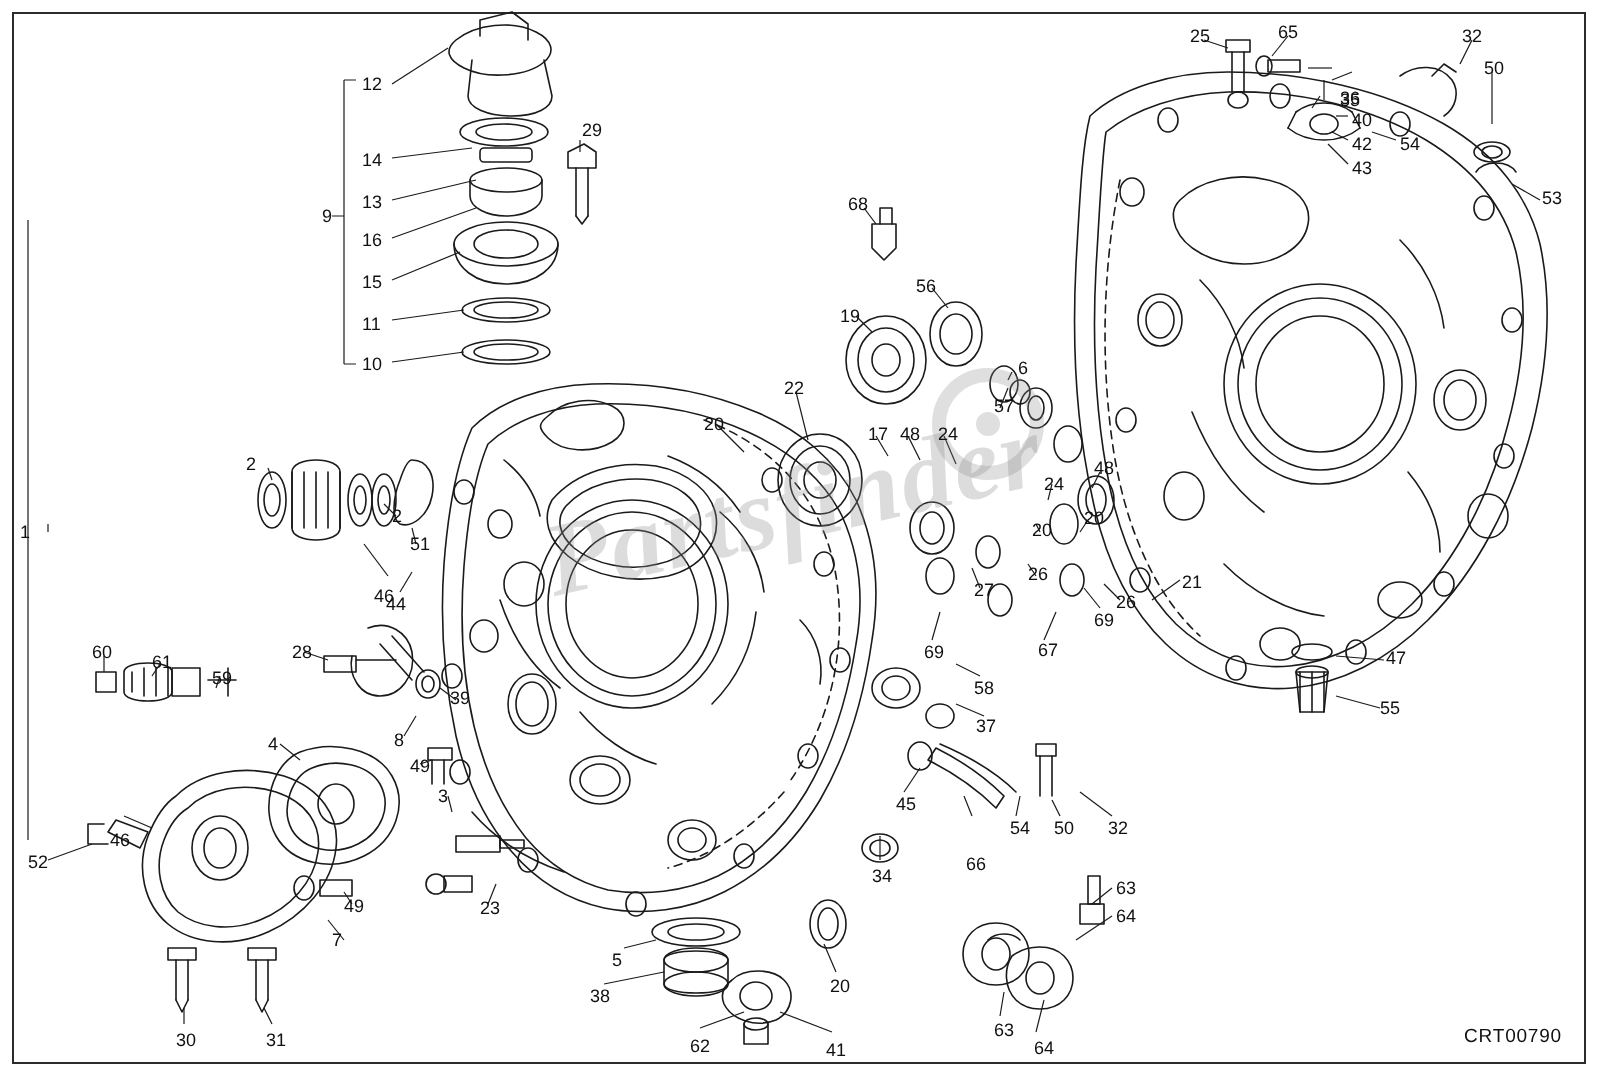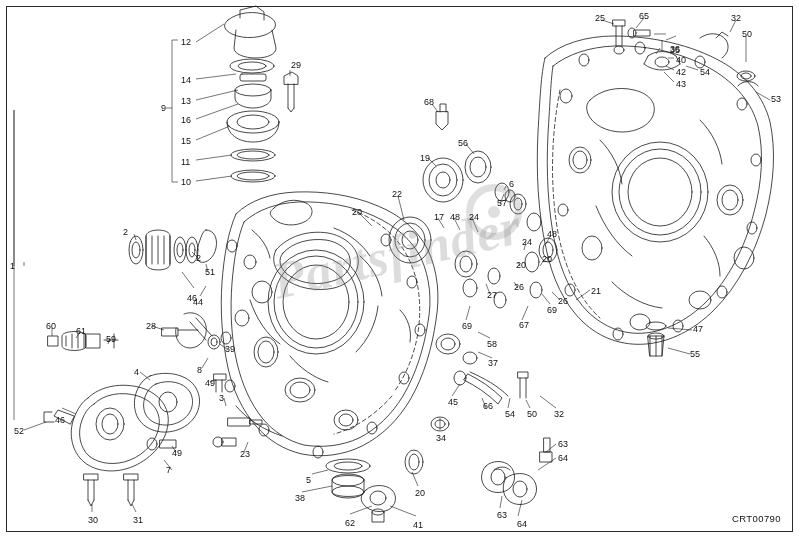--- a/index.html
+++ b/index.html
@@ -483,21 +483,21 @@
       <div class="callout" style="left: 591px; top: 287px;">21</div>
       <div class="callout" style="left: 514px; top: 283px;">26</div>
       <div class="callout" style="left: 558px; top: 297px;">26</div>
       <div class="callout" style="left: 487px; top: 291px;">27</div>
       <div class="callout" style="left: 519px; top: 321px; text-align: right;">67</div>
       <div class="callout" style="left: 547px; top: 306px;">69</div>
       <div class="callout" style="left: 462px; top: 322px;">69</div>
       <div class="callout" style="left: 487px; top: 340px;">58</div>
       <div class="callout" style="left: 488px; top: 359px;">37</div>
       <div class="callout" style="left: 448px; top: 398px;">45</div>
-      <div class="callout" style="left: 483px; top: 402px;">66</div>
+      <div class="callout" style="left: 483px; top: 428px;">66</div>
       <div class="callout" style="left: 505px; top: 410px;">54</div>
       <div class="callout" style="left: 527px; top: 410px;">50</div>
       <div class="callout" style="left: 554px; top: 410px;">32</div>
       <div class="callout" style="left: 436px; top: 434px;">34</div>
       <div class="callout" style="left: 558px; top: 440px;">63</div>
       <div class="callout" style="left: 558px; top: 454px;">64</div>
       <div class="callout" style="left: 497px; top: 511px;">63</div>
       <div class="callout" style="left: 517px; top: 520px;">64</div>
       <div class="callout" style="left: 46px; top: 322px;">60</div>
       <div class="callout" style="left: 76px; top: 327px;">61</div>

